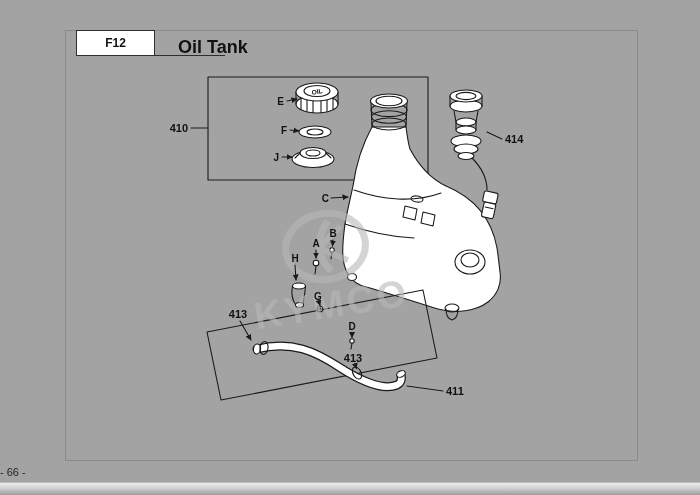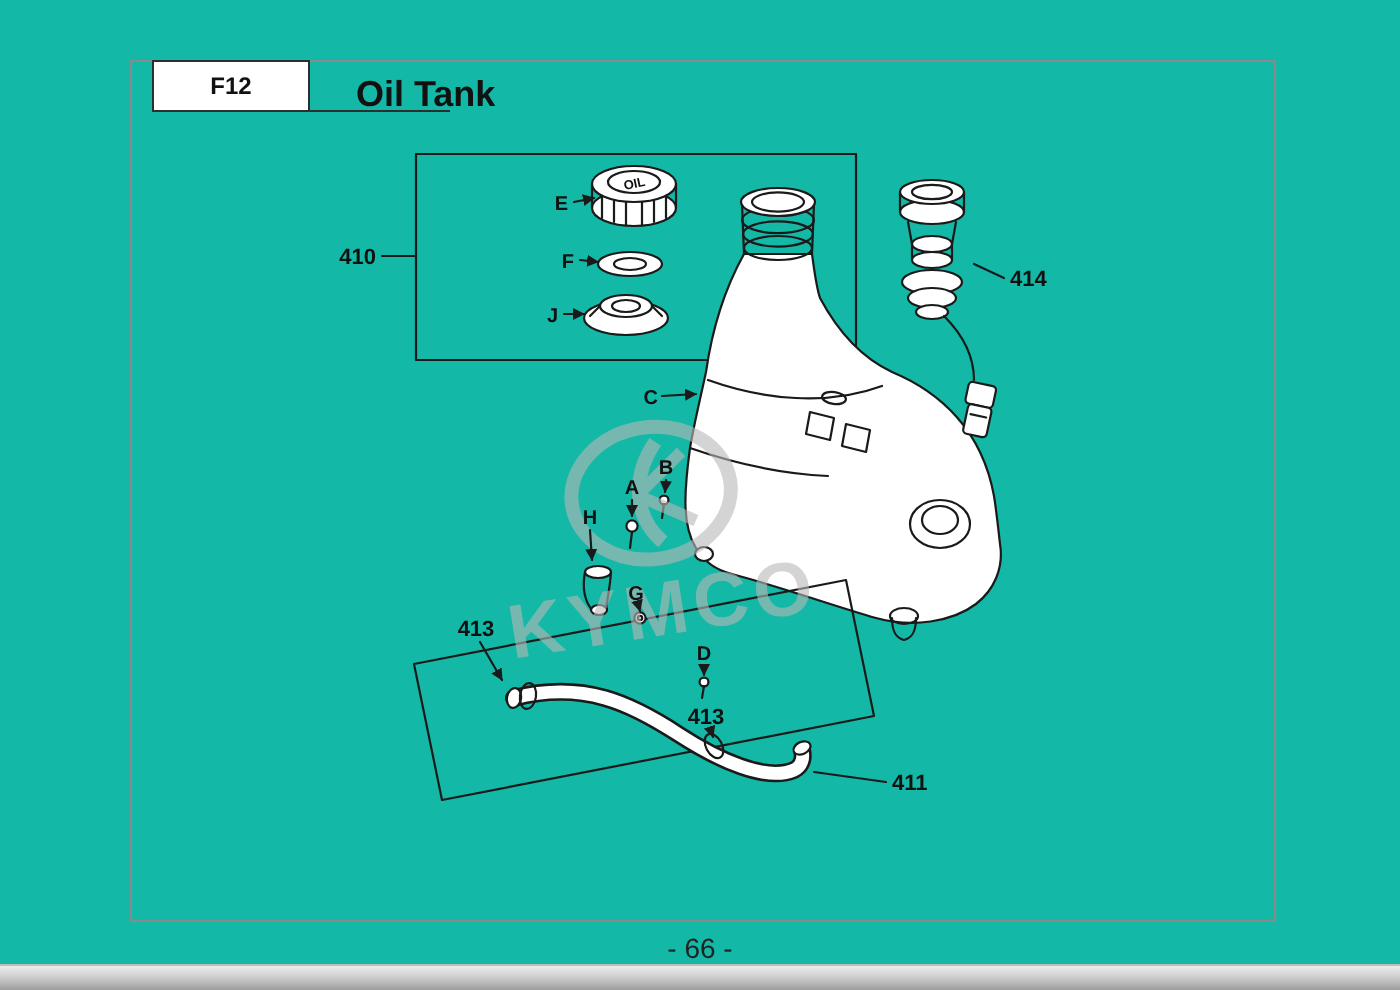--- a/index.html
+++ b/index.html
@@ -1,23 +1,23 @@
 <!DOCTYPE html>
 <html><head>
 <meta charset="utf-8">
 <style>
   html,body{margin:0;padding:0;}
   body{width:700px;height:495px;background:#ffffff;font-family:"Liberation Sans",sans-serif;position:relative;overflow:hidden;}
-  .page{position:relative;width:700px;height:495px;background:#14b8a6;}
+  .page{position:relative;width:700px;height:495px;background:#a3a3a3;}
   .content-border{position:absolute;left:65px;top:30px;width:573px;height:431px;border:1px solid #8a8a8a;box-sizing:border-box;}
   .f12-box{position:absolute;left:76px;top:30px;width:79px;height:26px;border:1px solid #2e2e2e;background:#fff;box-sizing:border-box;
            display:flex;align-items:center;justify-content:center;font-size:12px;font-weight:bold;color:#111;}
   .title-text{position:absolute;left:178px;top:37px;font-size:18px;font-weight:bold;color:#111;}
   .title-underline{position:absolute;left:155px;top:55px;width:70px;height:1px;background:#2e2e2e;}
-  .footer-page{position:absolute;left:0;top:466px;width:700px;text-align:center;font-size:14px;color:#222;}
+  .footer-page{position:absolute;left:0;top:466px;width:700px;text-align:left;font-size:11px;color:#222;}
   .bottom-bar{position:absolute;left:0;bottom:0;width:700px;height:13px;
               background:linear-gradient(180deg,#ececec 0%,#cfcfcf 45%,#9d9d9d 100%);border-top:1px solid #bdbdbd;box-sizing:border-box;}
   svg.diagram{position:absolute;left:0;top:0;}
   .ln{fill:none;stroke:#1a1a1a;stroke-width:1.1;stroke-linecap:round;stroke-linejoin:round;}
   .wfill{fill:#ffffff;stroke:#1a1a1a;stroke-width:1.1;stroke-linejoin:round;}
   .hose-outer{fill:none;stroke:#1a1a1a;stroke-width:9;stroke-linecap:round;}
   .hose-inner{fill:none;stroke:#ffffff;stroke-width:6.4;stroke-linecap:round;}
   .part{font-family:"Liberation Sans",sans-serif;font-size:10px;font-weight:bold;fill:#111;}
   .ref{font-family:"Liberation Sans",sans-serif;font-size:11px;font-weight:bold;fill:#111;}
   .cap-oil{font-family:"Liberation Sans",sans-serif;font-size:6.5px;font-weight:bold;fill:#111;}

